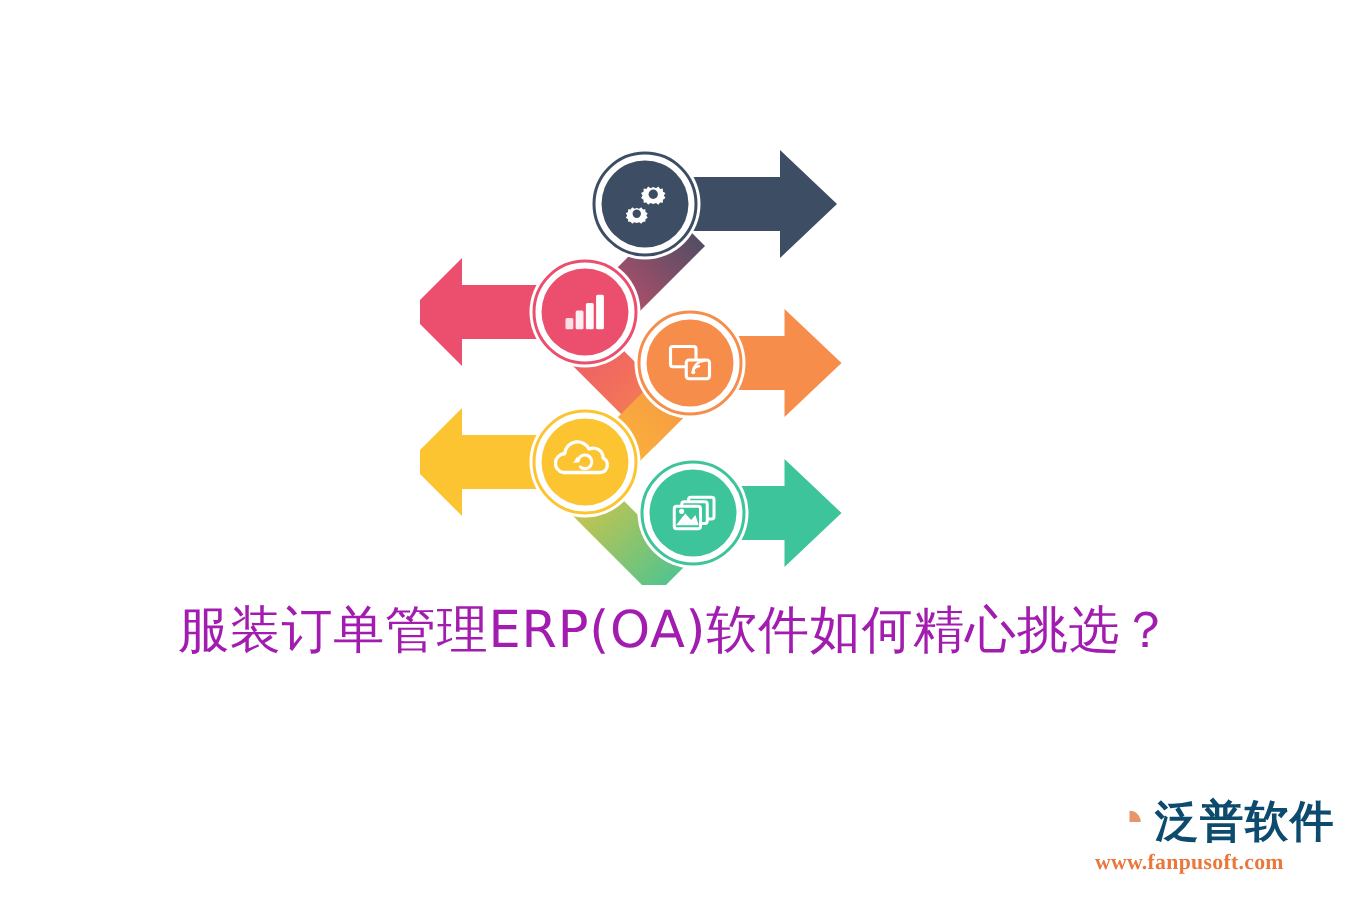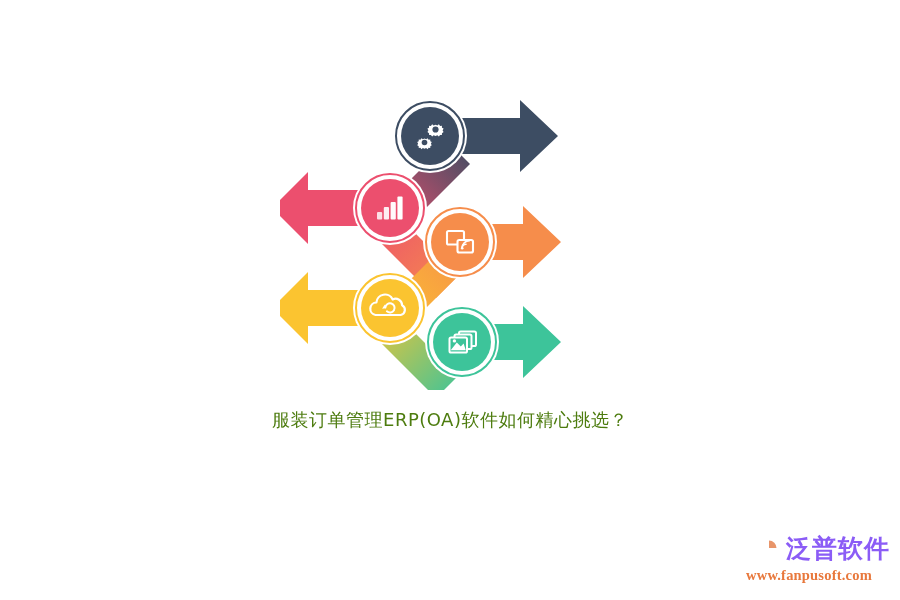--- a/index.html
+++ b/index.html
@@ -29,22 +29,22 @@
   }
   .infographic svg {
     display: block;
   }
   .title-block {
     position: absolute;
     left: 0;
     top: 400px;
     width: 900px;
     text-align: center;
-    color: #4d7c0f;
-    font-size: 18px;
+    color: #a21caf;
+    font-size: 34px;
     line-height: 40px;
     font-weight: 400;
     letter-spacing: 0.5px;
     font-family: "DejaVu Sans", "Liberation Sans", sans-serif;
   }
   .title-line {
     display: block;
     white-space: nowrap;
   }
   .brand {
@@ -60,29 +60,29 @@
     justify-content: flex-end;
     height: 36px;
   }
   .brand-mark {
     width: 30px;
     height: 30px;
     margin-right: 2px;
     flex: none;
   }
   .brand-name {
-    font-size: 25px;
-    color: #8b5cf6;
+    font-size: 29px;
+    color: #0c4a6e;
     font-weight: 700;
     letter-spacing: 1px;
-    font-family: Liberation Sans, sans-serif;
+    font-family: Liberation Serif, serif;
     line-height: 30px;
   }
   .brand-url {
-    text-align: center;
+    text-align: left;
     font-size: 14.5px;
     color: #e8783c;
     font-weight: 700;
     letter-spacing: 0.2px;
     font-family: "Liberation Serif", "DejaVu Serif", serif;
     padding-right: 2px;
     margin-top: 1px;
   }
 </style>
 </head>

